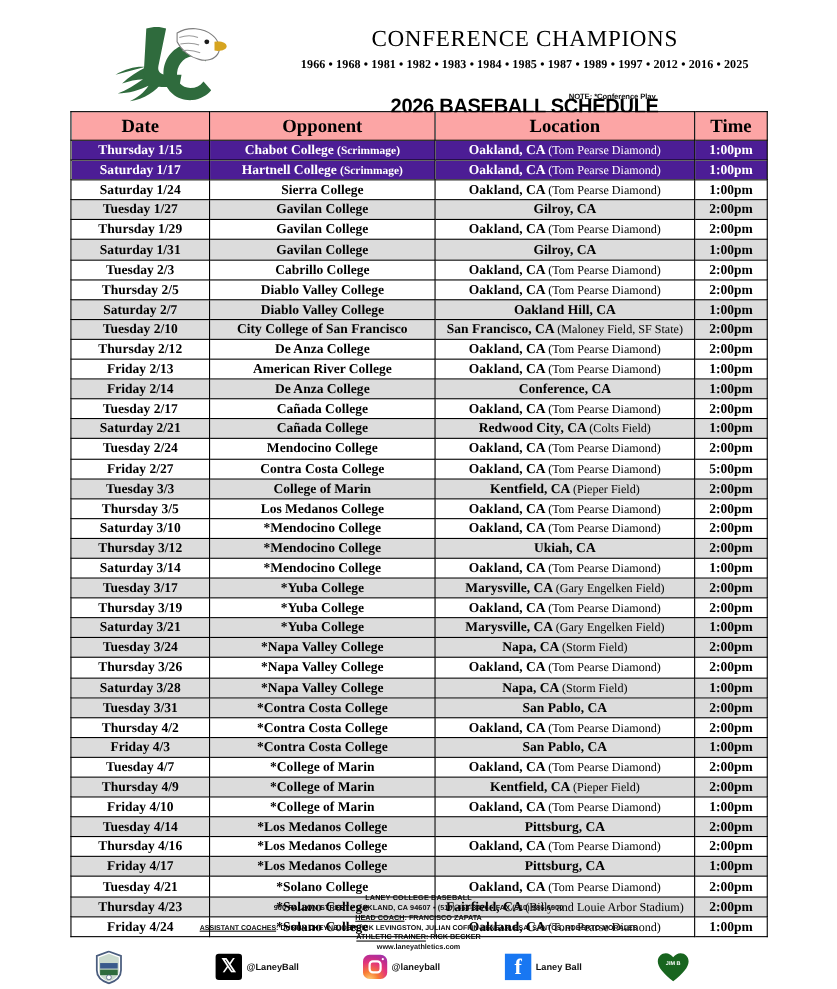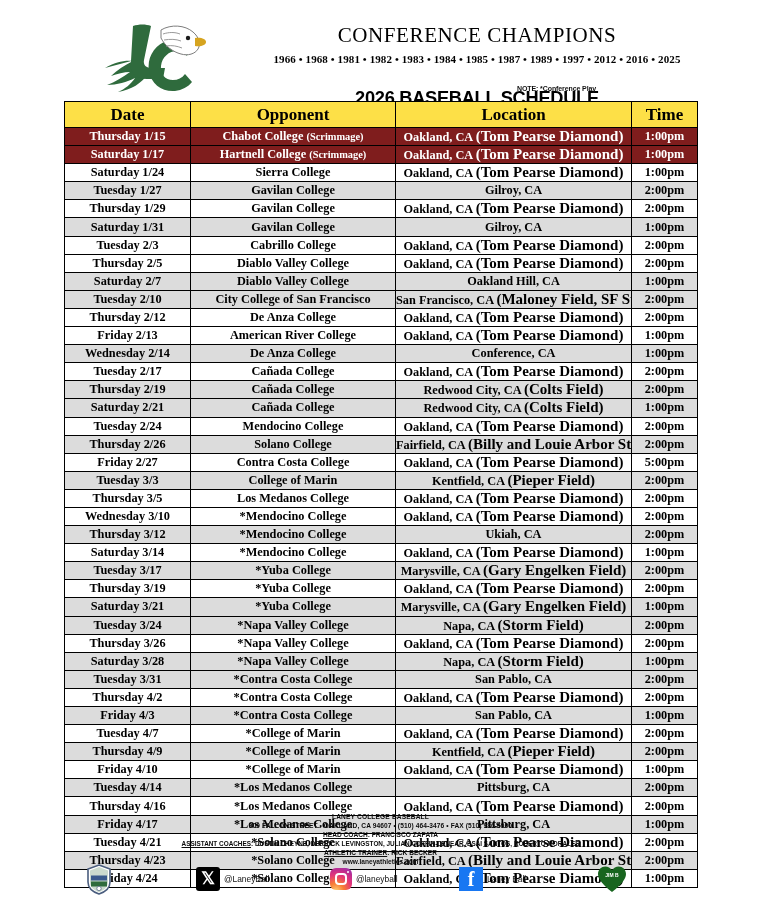--- a/index.html
+++ b/index.html
@@ -98,41 +98,41 @@
     text-align: center;
     font-family: "Liberation Serif", serif;
     vertical-align: middle;
     white-space: nowrap;
     overflow: hidden;
   }
   table.sched th {
     height: 25px;
     font-size: 17px;
     font-weight: bold;
-    background: #fde047;
+    background: #fca5a5;
   }
   table.sched td {
     height: 17.1px;
     font-size: 12.3px;
     font-weight: bold;
   }
   col.c-date  { width: 126px; }
   col.c-opp   { width: 205px; }
   col.c-loc   { width: 236px; }
   col.c-time  { width: 66px; }
 
   tr.shade td { background: #dcdcdc; }
   tr.plain td { background: #ffffff; }
   tr.green td {
-    background: #7f1d1d;
+    background: #4c1d95;
     color: #ffffff;
   }
   .venue {
-    font-size: 15px;
-    font-weight: bold;
+    font-size: 11px;
+    font-weight: normal;
   }
   .scrim {
     font-size: 10.4px;
     font-weight: bold;
   }
 
   
   .footer {
     position: absolute;
     left: 0;
@@ -160,21 +160,21 @@
     height: 37px;
   }
   .soc-item {
     position: absolute;
     display: flex;
     align-items: center;
     gap: 4px;
   }
   .soc-label {
     font-family: "Liberation Sans", sans-serif;
-    font-weight: normal;
+    font-weight: bold;
     font-size: 8.4px;
     color: #111;
   }
   .x-badge {
     width: 24px; height: 24px;
     background: #000;
     border-radius: 3px;
     position: relative;
   }
   .x-badge span {
@@ -353,75 +353,63 @@
             <td>Oakland, CA <span class="venue">(Tom Pearse Diamond)</span></td>
             <td>2:00pm</td>
           </tr>
           <tr class="plain">
             <td>Friday 2/13</td>
             <td>American River College</td>
             <td>Oakland, CA <span class="venue">(Tom Pearse Diamond)</span></td>
             <td>1:00pm</td>
           </tr>
           <tr class="shade">
-            <td>Wednesday 2/14</td>
+            <td>Friday 2/14</td>
             <td>De Anza College</td>
             <td>Conference, CA</td>
             <td>1:00pm</td>
           </tr>
           <tr class="plain">
             <td>Tuesday 2/17</td>
             <td>Cañada College</td>
             <td>Oakland, CA <span class="venue">(Tom Pearse Diamond)</span></td>
-            <td>2:00pm</td>
-          </tr>
-          <tr class="shade">
-            <td>Thursday 2/19</td>
-            <td>Cañada College</td>
-            <td>Redwood City, CA <span class="venue">(Colts Field)</span></td>
             <td>2:00pm</td>
           </tr>
           <tr class="shade">
             <td>Saturday 2/21</td>
             <td>Cañada College</td>
             <td>Redwood City, CA <span class="venue">(Colts Field)</span></td>
             <td>1:00pm</td>
           </tr>
           <tr class="plain">
             <td>Tuesday 2/24</td>
             <td>Mendocino College</td>
             <td>Oakland, CA <span class="venue">(Tom Pearse Diamond)</span></td>
             <td>2:00pm</td>
           </tr>
-          <tr class="shade">
-            <td>Thursday 2/26</td>
-            <td>Solano College</td>
-            <td>Fairfield, CA <span class="venue">(Billy and Louie Arbor Stadium)</span></td>
-            <td>2:00pm</td>
-          </tr>
           <tr class="plain">
             <td>Friday 2/27</td>
             <td>Contra Costa College</td>
             <td>Oakland, CA <span class="venue">(Tom Pearse Diamond)</span></td>
             <td>5:00pm</td>
           </tr>
           <tr class="shade">
             <td>Tuesday 3/3</td>
             <td>College of Marin</td>
             <td>Kentfield, CA <span class="venue">(Pieper Field)</span></td>
             <td>2:00pm</td>
           </tr>
           <tr class="plain">
             <td>Thursday 3/5</td>
             <td>Los Medanos College</td>
             <td>Oakland, CA <span class="venue">(Tom Pearse Diamond)</span></td>
             <td>2:00pm</td>
           </tr>
           <tr class="plain">
-            <td>Wednesday 3/10</td>
+            <td>Saturday 3/10</td>
             <td>*Mendocino College</td>
             <td>Oakland, CA <span class="venue">(Tom Pearse Diamond)</span></td>
             <td>2:00pm</td>
           </tr>
           <tr class="shade">
             <td>Thursday 3/12</td>
             <td>*Mendocino College</td>
             <td>Ukiah, CA</td>
             <td>2:00pm</td>
           </tr>

